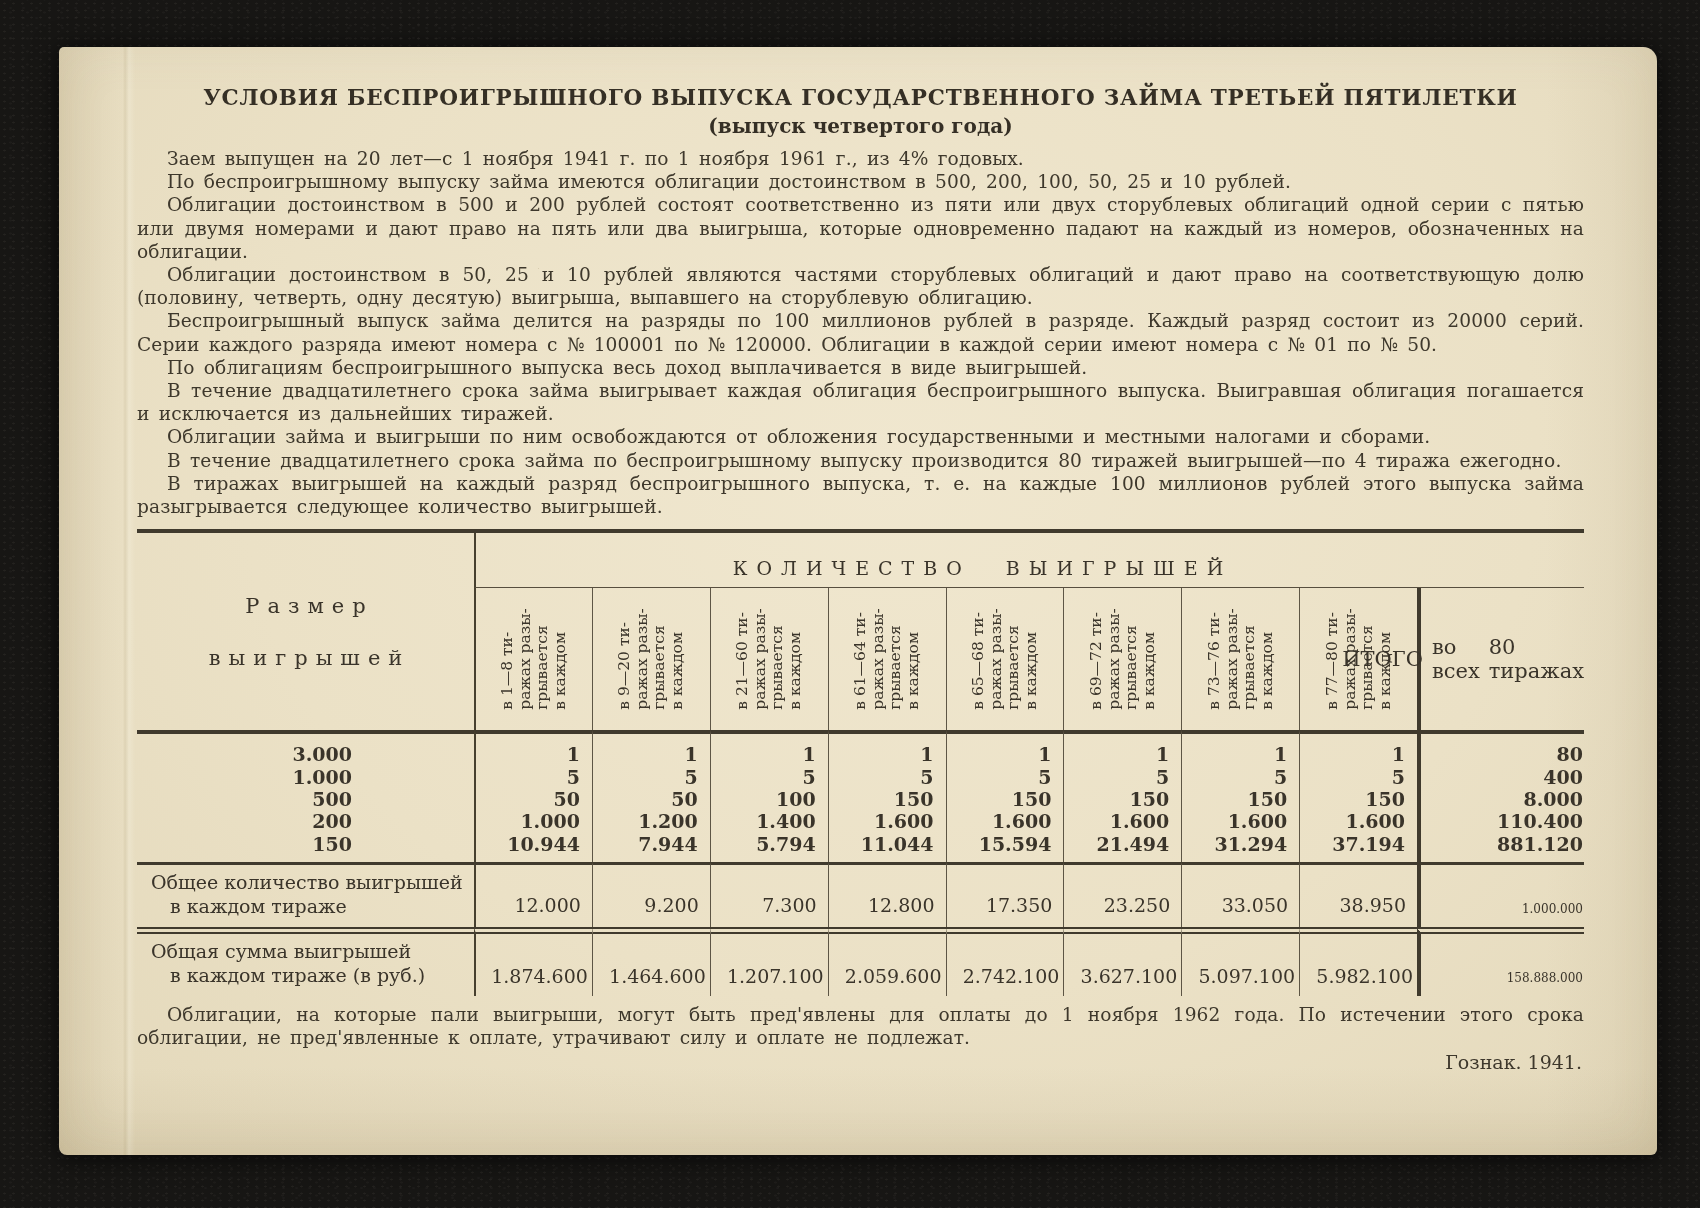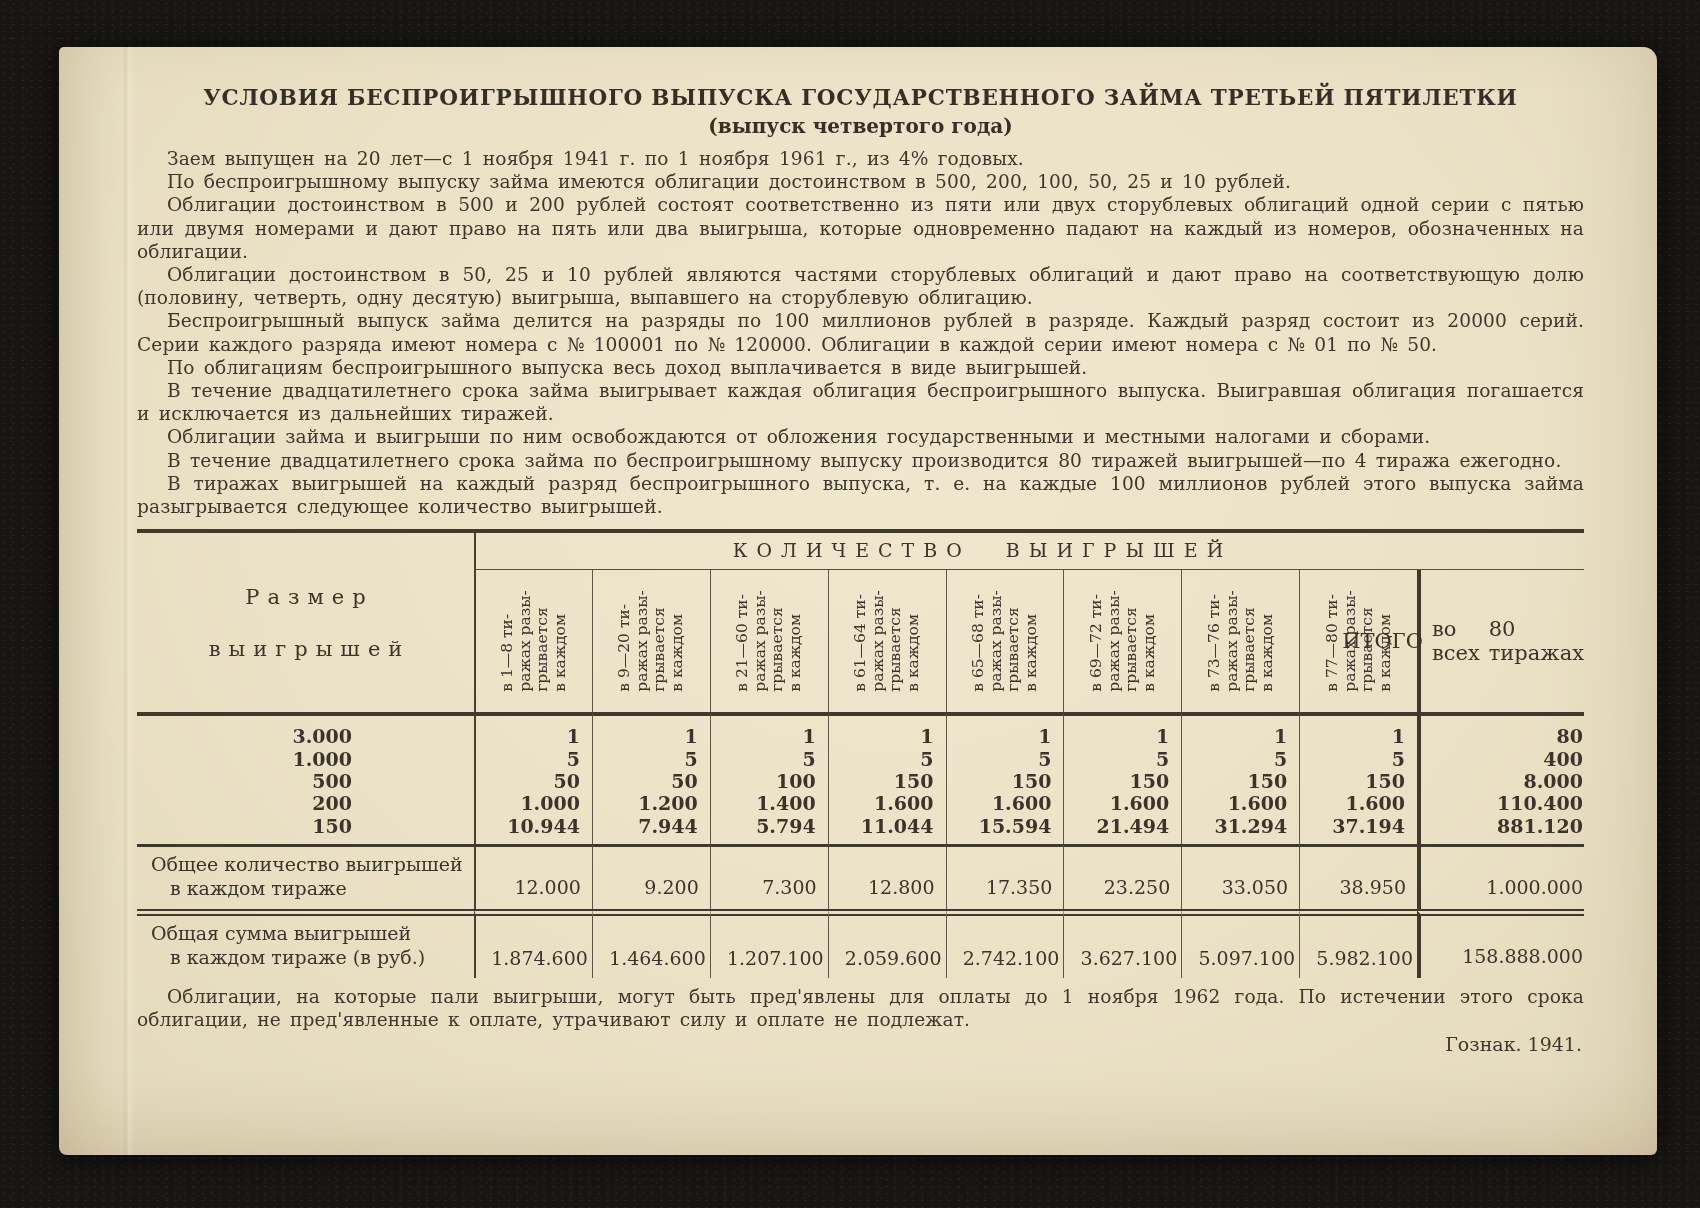--- a/index.html
+++ b/index.html
@@ -41,21 +41,21 @@
     border-top:4px solid #403a2d;color:#3a342a;
   }
   .corner{
     grid-row:1/3;grid-column:1;
     display:flex;flex-direction:column;justify-content:center;align-items:center;gap:28px;
     font-size:21px;letter-spacing:8px;padding-left:8px;
   }
   .ghead{
     grid-column:2/11;border-left:2px solid #47402f;border-bottom:1px solid rgba(60,52,38,.85);
     text-align:center;font-size:19px;letter-spacing:9px;word-spacing:20px;
-    padding:6px 95px 8px 0;white-space:nowrap;
+    padding:24px 95px 8px 0;white-space:nowrap;
   }
   .thr{position:relative;grid-row:2;}
   .rot{
     position:absolute;left:50%;top:50%;
     transform:translate(-50%,-50%) rotate(-90deg);
     font-size:15.5px;line-height:17.6px;white-space:nowrap;text-align:left;
   }
   .th-total{
     grid-row:2;grid-column:10;
     display:flex;flex-direction:row;justify-content:flex-end;align-items:center;gap:9px;
@@ -70,21 +70,21 @@
   .sizes div{width:215px;}
   .cnt{text-align:right;padding-right:12px;}
   .ttl{text-align:right;padding-right:1px;}
   .r4{border-top:3px solid #403a2d;}
   .r5{border-top:7px double #403a2d;}
   .s-label{font-size:19px;line-height:23.5px;padding:6px 0 9px;}
   .s-l1{padding-left:14px;}
   .s-l2{padding-left:33px;}
   .s-val{display:flex;align-items:flex-end;justify-content:flex-end;font-size:19px;padding:0 11px 11px 0;}
   .rub{padding-right:4px;padding-bottom:9px;}
-  .s-tot{display:flex;align-items:flex-end;justify-content:flex-end;font-size:19px;padding:0 1px 11px 16px;}
+  .s-tot{display:flex;align-items:flex-end;justify-content:flex-end;font-size:12px;padding:0 1px 11px 16px;}
   .closing{margin-top:7px;}
   .imprint{text-align:right;font-size:19px;margin-top:1px;padding-right:2px;}
 </style>
 </head>
 <body>
 
 <div class="paper">
   <div class="content">
 
     <h1 class="title">УСЛОВИЯ БЕСПРОИГРЫШНОГО ВЫПУСКА ГОСУДАРСТВЕННОГО ЗАЙМА ТРЕТЬЕЙ ПЯТИЛЕТКИ</h1>

